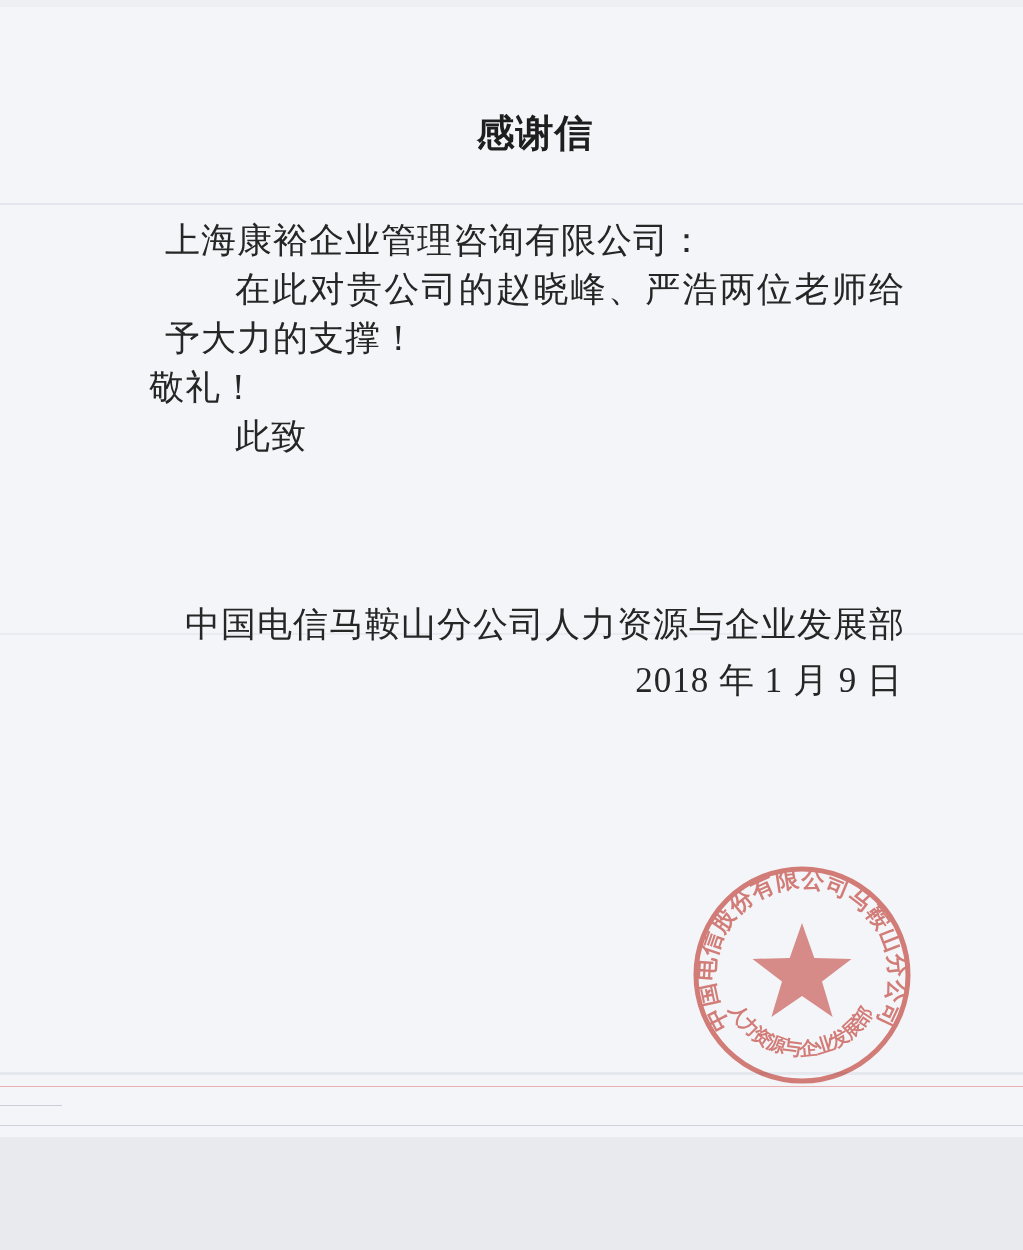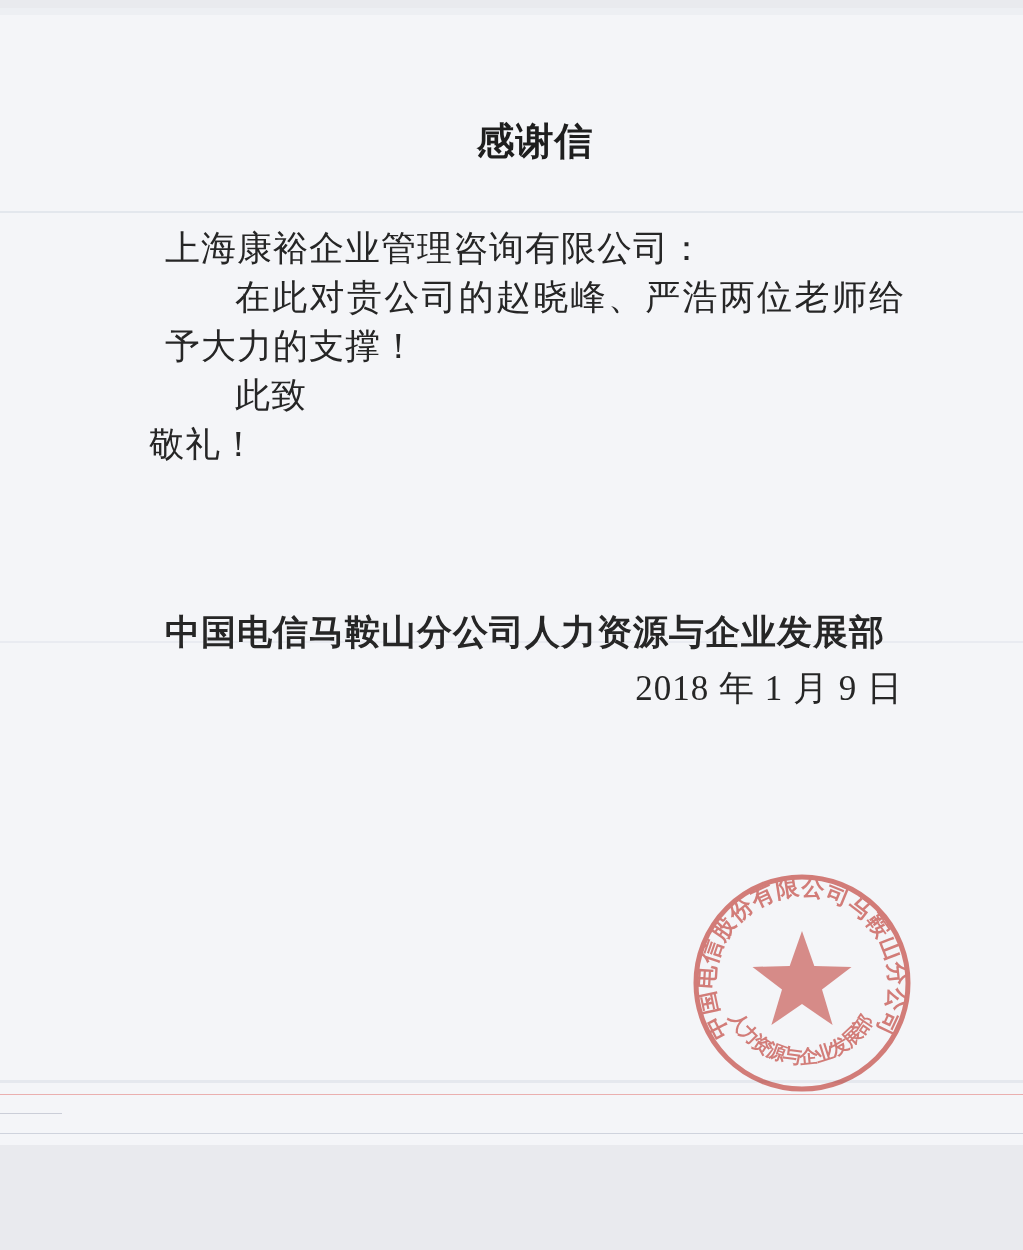--- a/index.html
+++ b/index.html
@@ -1,20 +1,20 @@
 <!DOCTYPE html>
 <html style="--seal-color: #d4655e;"><head>
 <meta charset="utf-8">
 <style>
   html, body { margin: 0; padding: 0; background: #e9eaee; }
   .page {
     position: relative;
     width: 1023px;
     height: 1137px;
-    margin: 8px auto;
+    margin: 0 auto;
     background: #f4f5f8;
     overflow: hidden;
     font-family: "Liberation Serif", "DejaVu Serif", serif;
     color: #262626;
   }
   
   .band { position: absolute; left: 0; width: 100%; pointer-events: none; }
   .band-top      { top: 0;      height: 7px;  background: #edeff3; }
   .band-1        { top: 203px;  height: 2px;  background: rgba(214,218,228,0.55); }
   .band-2        { top: 633px;  height: 2px;  background: rgba(220,223,232,0.45); }
@@ -51,21 +51,21 @@
   }
   .para {
     margin: 0;
     text-indent: 2em;
     text-align: justify;
   }
   .closing { margin: 0; text-indent: 2em; }
   .salute  { margin: 0 0 0 -16px; }
   .signature {
     margin: 139px 0 0 0;
-    font-weight: bold;
+    text-align: right;
   }
   .date {
     margin: 7px 2px 0 0;
     text-align: right;
   }
 
   
   .seal {
     position: absolute;
     left: 690px;
@@ -98,22 +98,22 @@
   <div class="band band-4"></div>
   <div class="band band-bottom"></div>
 
   <div class="content">
     <h1 class="title">感谢信</h1>
 
     <p class="body-text greeting">上海康裕企业管理咨询有限公司：</p>
 
     <p class="body-text para">在此对贵公司的赵晓峰、严浩两位老师给予大力的支撑！</p>
 
+    <p class="body-text salute">敬礼！</p>
     <p class="body-text closing">此致</p>
-    <p class="body-text salute">敬礼！</p>
 
     <p class="body-text signature">中国电信马鞍山分公司人力资源与企业发展部</p>
     <p class="body-text date">2018 年 1 月 9 日</p>
   </div>
 
   <div class="seal">
     <svg viewBox="0 0 224 224" width="224" height="224" aria-hidden="true">
       <defs>
         <path id="arcTop" d="M 39.9 162.5 A 88 88 0 1 1 184.1 162.5"></path>
         <path id="arcBottom" d="M 39.5 145.8 A 80 80 0 0 0 184.5 145.8"></path>

